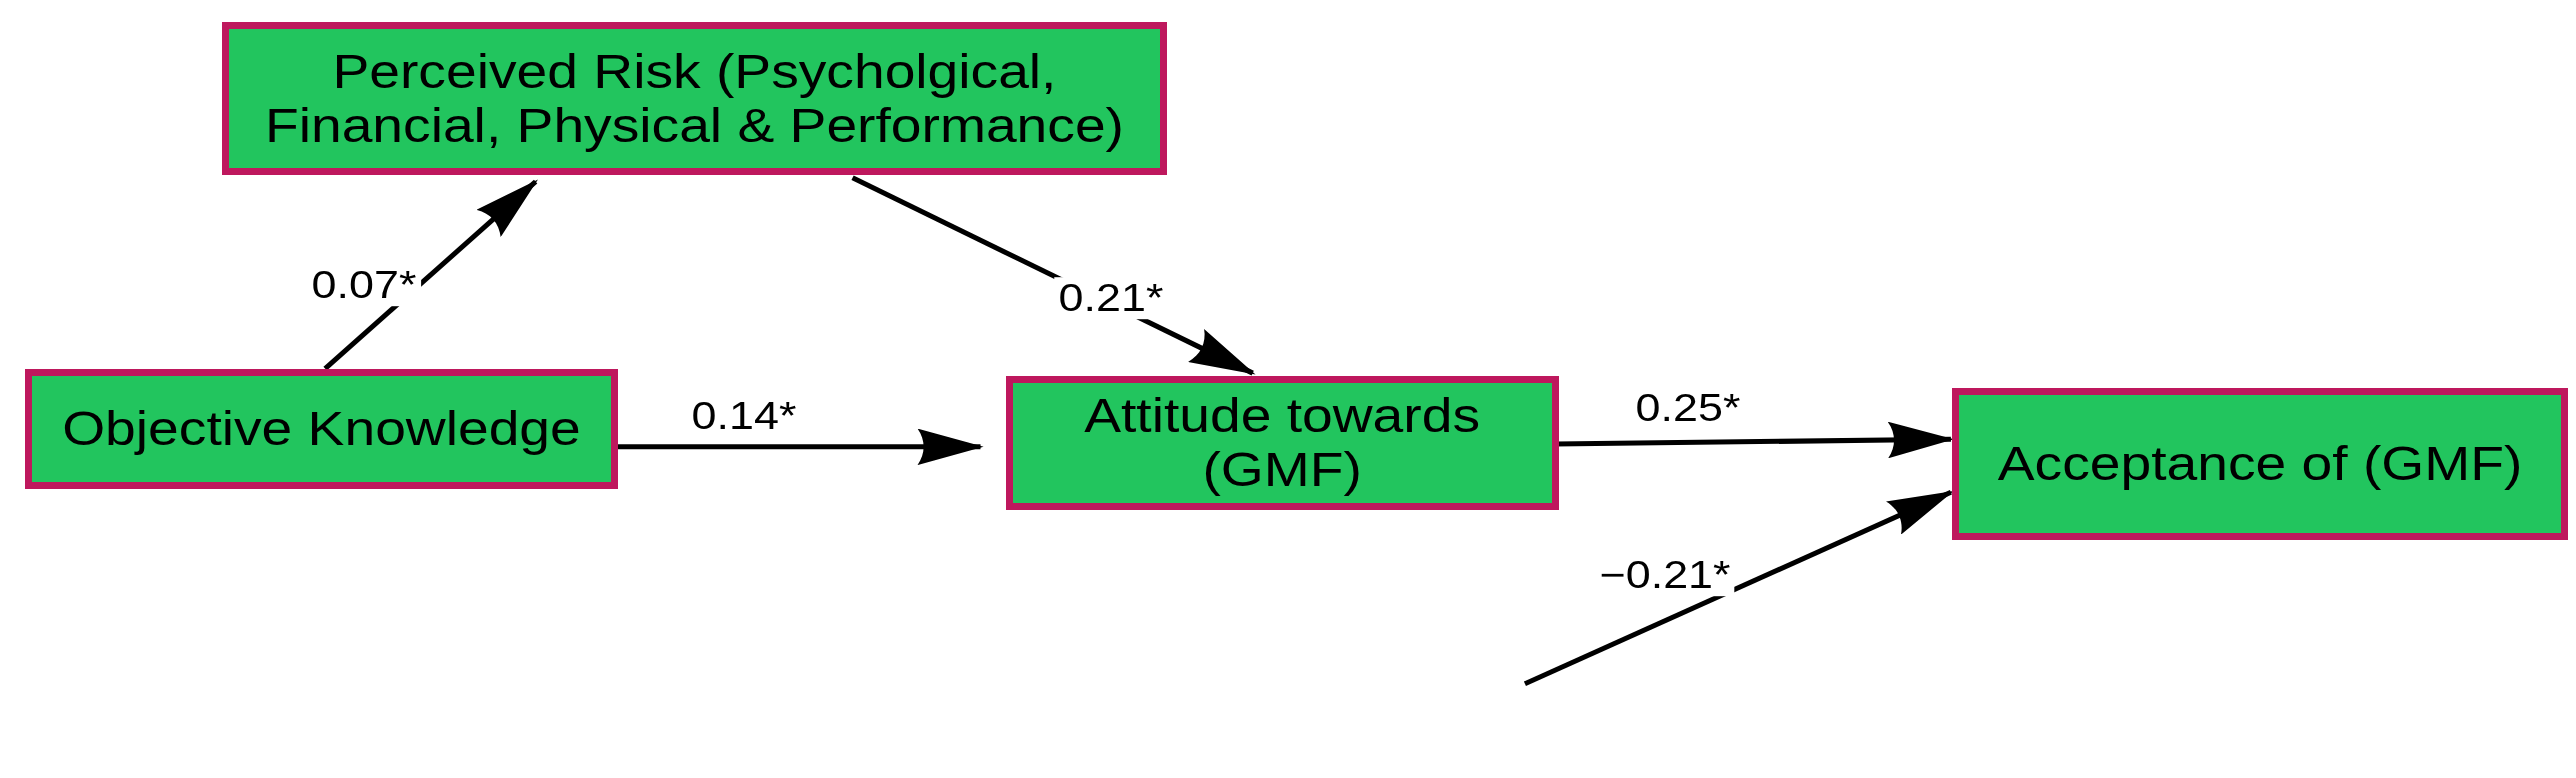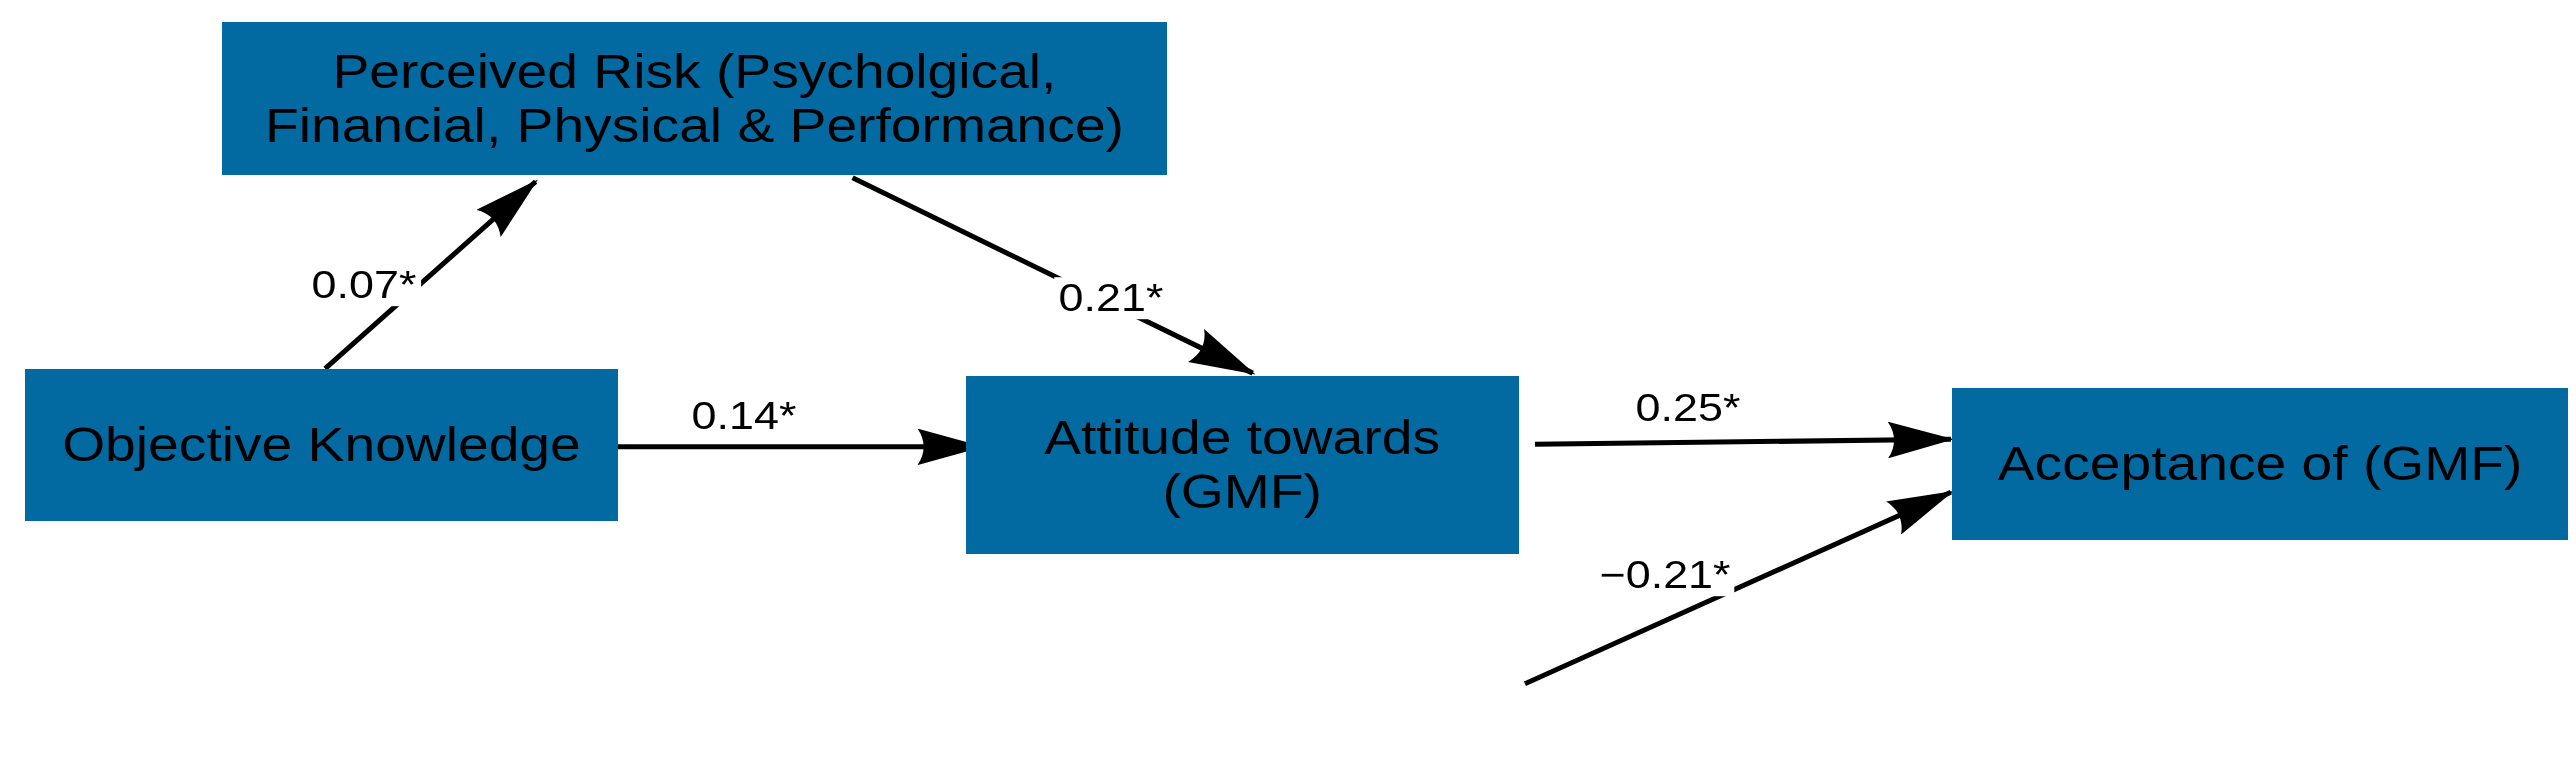--- a/index.html
+++ b/index.html
@@ -23,22 +23,22 @@
     width: 2576px;
     height: 779px;
   }
   .edges-svg line {
     stroke: #000000;
     stroke-width: 8;
   }
   .node {
     position: absolute;
     box-sizing: border-box;
-    border: 7px solid #0369a1;
-    background: #0369a1;
+    border: 7px solid #be185d;
+    background: #22c55e;
     display: flex;
     align-items: center;
     justify-content: center;
     text-align: center;
   }
   .node .node-label {
     display: block;
     white-space: pre-line;
     font-size: 48px;
     line-height: 1.12;
@@ -72,25 +72,25 @@
     <line x1="979" y1="709" x2="1556" y2="709" marker-end="url(#ah)"></line>
     <line x1="2436" y1="705" x2="3096" y2="697" marker-end="url(#ah)"></line>
     <line x1="2420" y1="1085" x2="3096" y2="781" marker-end="url(#ah)"></line>
   </svg>
 
   <div class="node" style="left:222px; top:22px; width:945px; height:153px;">
     <span class="node-label">Perceived Risk (Psycholgical,
 Financial, Physical &amp; Performance)</span>
   </div>
 
-  <div class="node" style="left:24.6px; top:369px; width:593px; height:152px;">
+  <div class="node" style="left:24.6px; top:369px; width:593px; height:120px;">
     <span class="node-label">Objective Knowledge</span>
   </div>
 
-  <div class="node" style="left:966px; top:376px; width:553px; height:178px;">
+  <div class="node" style="left:1006px; top:376px; width:553px; height:134px;">
     <span class="node-label">Attitude towards
 (GMF)</span>
   </div>
 
   <div class="node" style="left:1952px; top:388px; width:616px; height:152px;">
     <span class="node-label">Acceptance of (GMF)</span>
   </div>
 
 
   <div class="edge-label" style="left:364px; top:285px;">0.07*</div>

